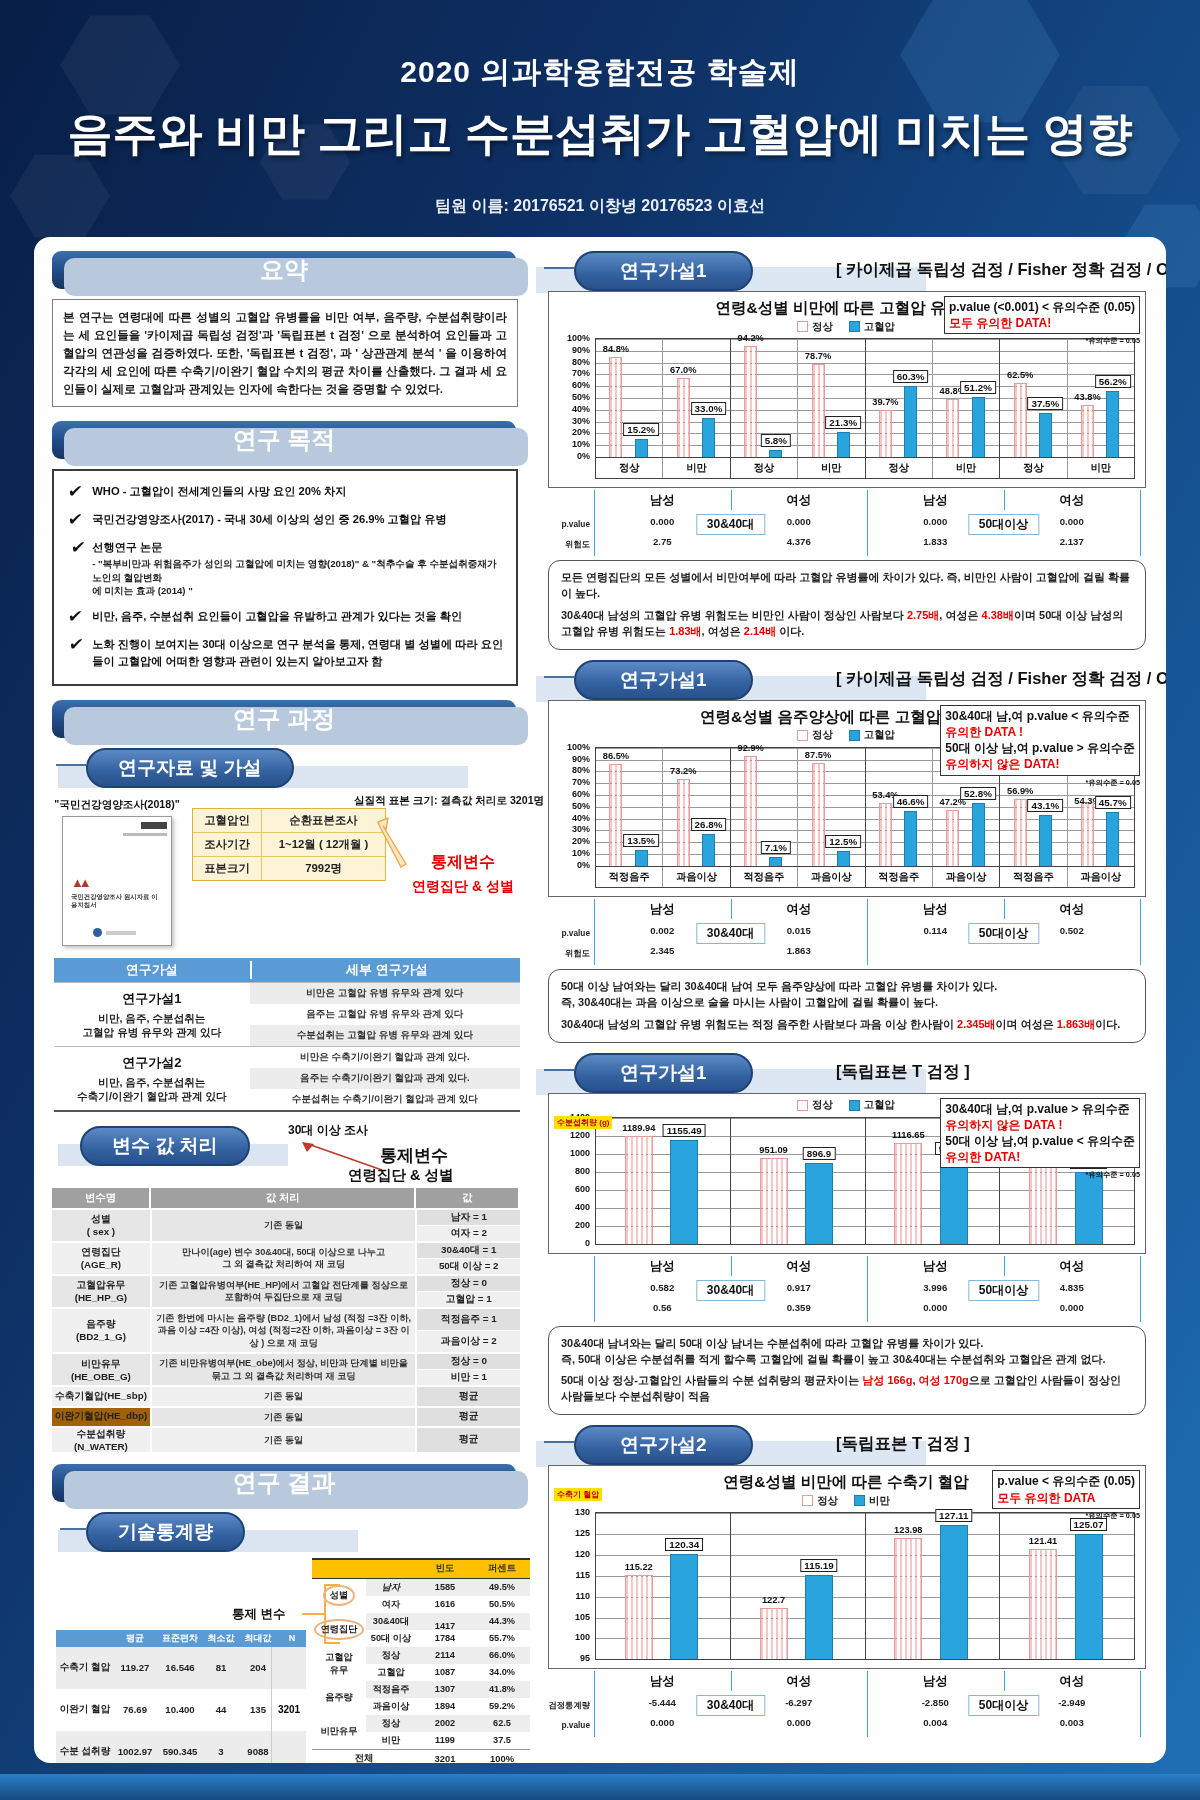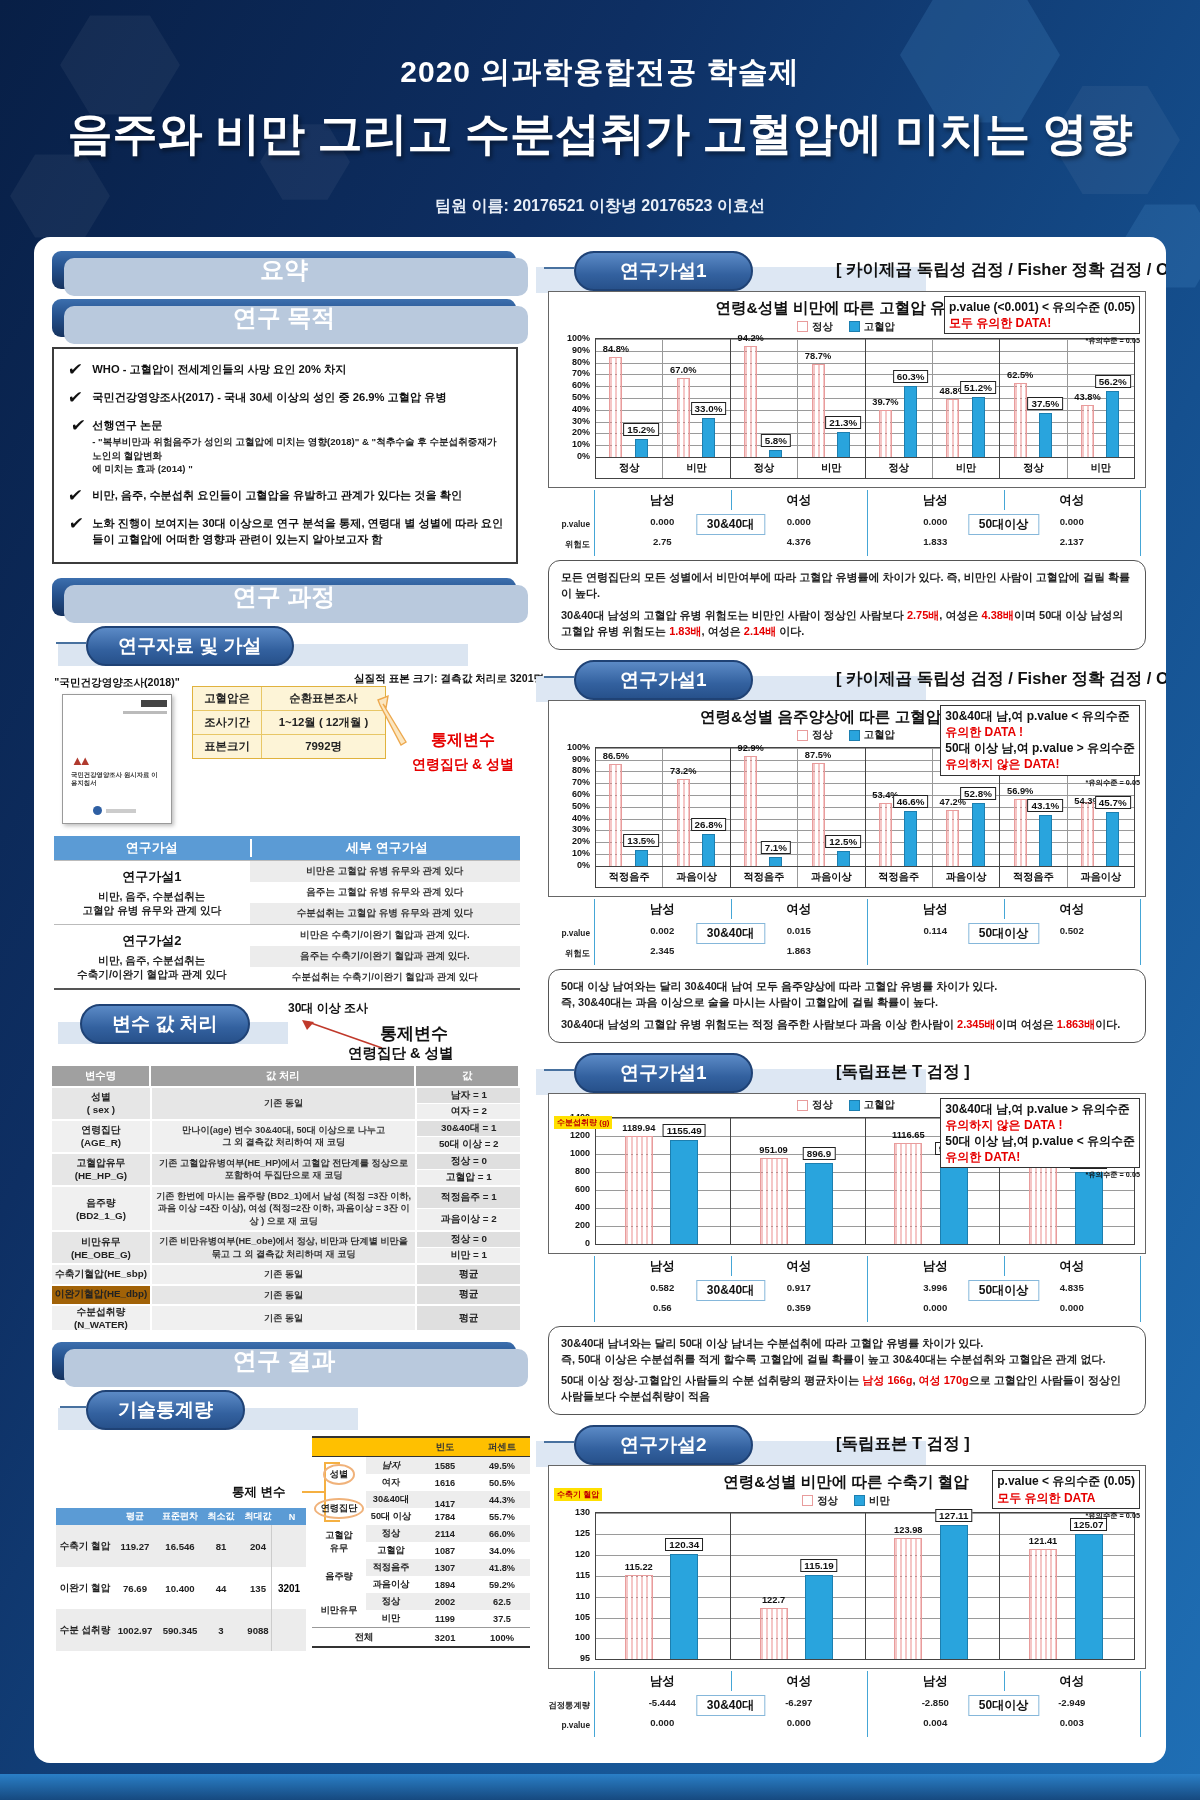--- a/index.html
+++ b/index.html
@@ -172,20 +172,21 @@
 
 <div class="hdr-sub">2020 의과학융합전공 학술제</div>
 <div class="hdr-title">음주와 비만 그리고 수분섭취가 고혈압에 미치는 영향</div>
 <div class="hdr-team">팀원 이름: 20176521 이창녕 20176523 이효선</div>
 
 <div class="panel">
   <div class="col-left">
     <div class="bar">
         <span>요약</span>
       </div>
+    <div class="sum-box">본 연구는 연령대에 따른 성별의 고혈압 유병률을 비만 여부, 음주량, 수분섭취량이라는 세 요인들을 '카이제곱 독립성 검정'과 '독립표본 t 검정' 으로 분석하여 요인들과 고혈압의 연관성을 검증하였다. 또한, '독립표본 t 검정', 과 ' 상관관계 분석 ' 을 이용하여 각각의 세 요인에 따른 수축기/이완기 혈압 수치의 평균 차이를 산출했다. 그 결과 세 요인들이 실제로 고혈압과 관계있는 인자에 속한다는 것을 증명할 수 있었다.</div>
     <div class="bar">
         <span>연구 목적</span>
       </div>
     <div class="purpose-box">
         <div class="p-item">
           <span class="p-check">✔</span>
           <div>
             <div class="p-main">WHO - 고혈압이 전세계인들의 사망 요인 20% 차지</div>
           </div>
         </div>
@@ -229,21 +230,21 @@
         <div class="doc-thumb">
           <div class="dt-band"></div>
           <div class="dt-line"></div>
           <div class="dt-tris">▲▲</div>
           <div class="dt-title">국민건강영양조사 원시자료 이용지침서</div>
           <div class="dt-logo"></div>
           <div class="dt-logobar"></div>
         </div>
         <div class="info-tbl">
           <div class="it-row">
-            <div class="it-k">고혈압은</div>
+            <div class="it-k">고혈압인</div>
             <div class="it-v">순환표본조사</div>
           </div>
           <div class="it-row">
             <div class="it-k">조사기간</div>
             <div class="it-v">1~12월 ( 12개월 )</div>
           </div>
           <div class="it-row">
             <div class="it-k">표본크기</div>
             <div class="it-v">7992명</div>
           </div>

